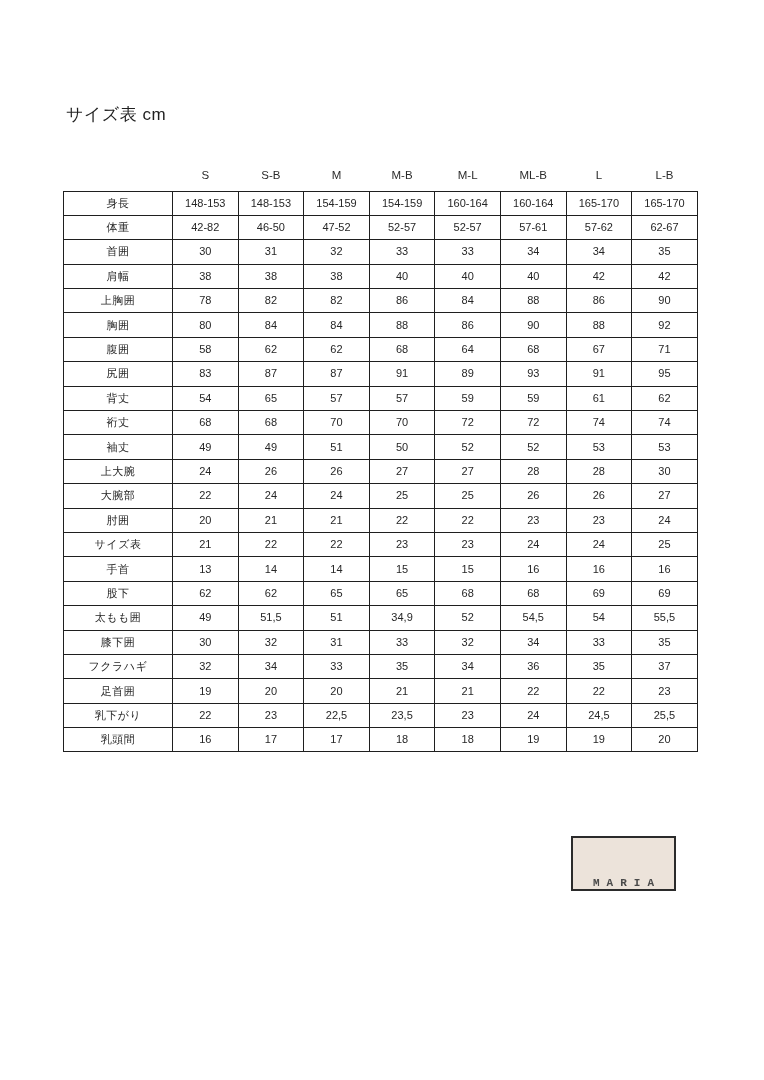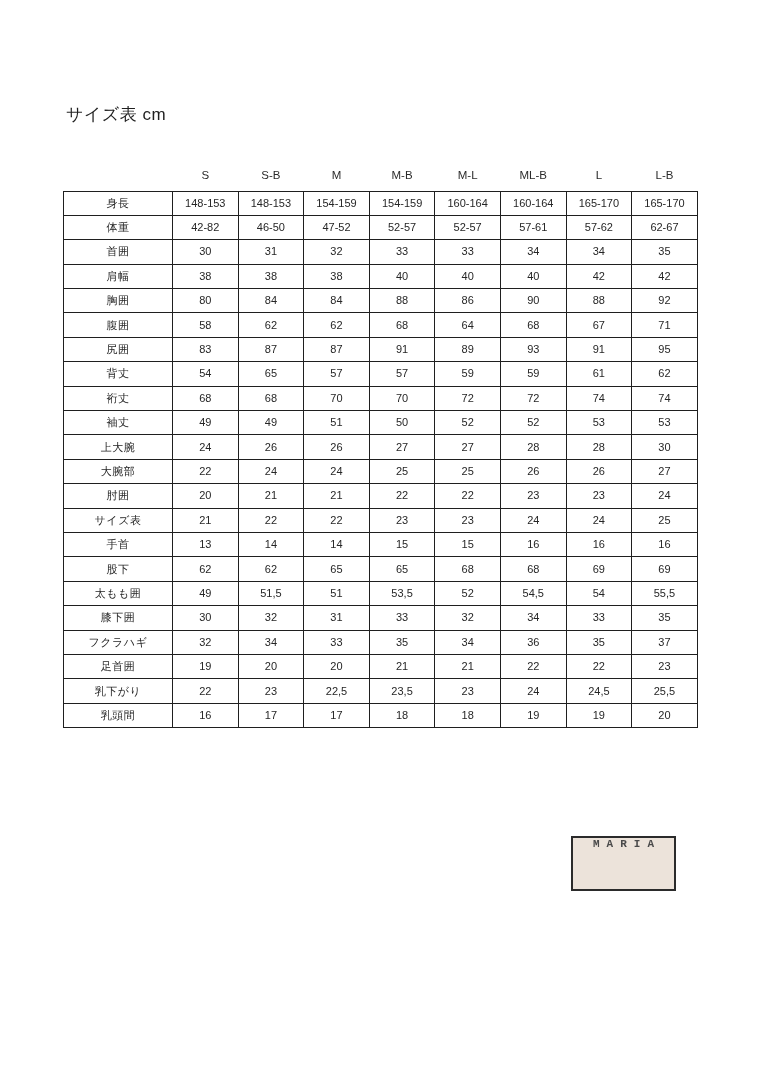--- a/index.html
+++ b/index.html
@@ -57,21 +57,21 @@
   }
   .logo-box {
     position: absolute;
     left: 571px;
     top: 836px;
     width: 105px;
     height: 55px;
     background: #ece3da;
     border: 2px solid #2b2b2b;
     display: flex;
-    align-items: flex-start;
+    align-items: flex-end;
     justify-content: center;
   }
   .logo-box span {
     font-family: "Liberation Mono", "DejaVu Sans Mono", monospace;
     font-size: 11px;
     font-weight: 700;
     color: #4a4a4a;
     letter-spacing: 7px;
     margin-right: -7px; 
   }
@@ -146,20 +146,31 @@
           <td>38</td>
           <td>38</td>
           <td>38</td>
           <td>40</td>
           <td>40</td>
           <td>40</td>
           <td>42</td>
           <td>42</td>
         </tr>
         <tr>
+          <td class="label-cell">上胸囲</td>
+          <td>78</td>
+          <td>82</td>
+          <td>82</td>
+          <td>86</td>
+          <td>84</td>
+          <td>88</td>
+          <td>86</td>
+          <td>90</td>
+        </tr>
+        <tr>
           <td class="label-cell">胸囲</td>
           <td>80</td>
           <td>84</td>
           <td>84</td>
           <td>88</td>
           <td>86</td>
           <td>90</td>
           <td>88</td>
           <td>92</td>
         </tr>
@@ -282,21 +293,21 @@
           <td>68</td>
           <td>68</td>
           <td>69</td>
           <td>69</td>
         </tr>
         <tr>
           <td class="label-cell">太もも囲</td>
           <td>49</td>
           <td>51,5</td>
           <td>51</td>
-          <td>53,5</td>
+          <td>34,9</td>
           <td>52</td>
           <td>54,5</td>
           <td>54</td>
           <td>55,5</td>
         </tr>
         <tr>
           <td class="label-cell">膝下囲</td>
           <td>30</td>
           <td>32</td>
           <td>31</td>

